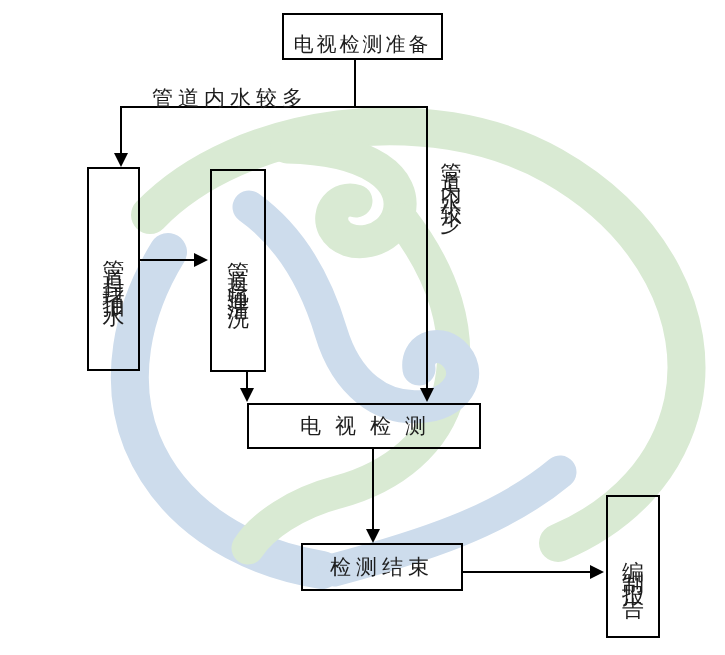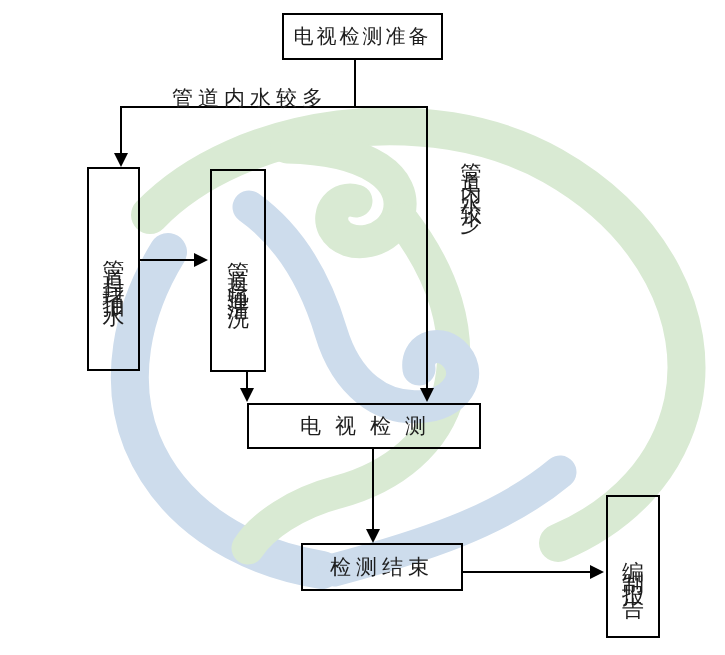--- a/index.html
+++ b/index.html
@@ -13,24 +13,24 @@
     position:absolute;border:2px solid #000;box-sizing:border-box;
     display:flex;align-items:center;justify-content:center;
     background:transparent;text-align:center;
   }
   .vtext{writing-mode:vertical-rl;text-orientation:upright;}
   .hline{position:absolute;height:2px;background:#000;}
   .vline{position:absolute;width:2px;background:#000;}
   .arrow{position:absolute;width:0;height:0;}
   .arrow.down{border-left:7px solid transparent;border-right:7px solid transparent;border-top:14px solid #000;}
   .arrow.right{border-top:7px solid transparent;border-bottom:7px solid transparent;border-left:14px solid #000;}
-  .edge-label{position:absolute;white-space:nowrap;margin-left:20px;}
+  .edge-label{position:absolute;white-space:nowrap;}
 
   
-  .n-prepare{left:282px;top:13px;width:161px;height:47px;font-size:20px;letter-spacing:3px;}
+  .n-prepare{left:282px;top:13px;width:161px;height:47px;font-size:20px;letter-spacing:3px;align-items:flex-end;}
   .n-block{left:87px;top:167px;width:53px;height:204px;font-size:22px;letter-spacing:9px;}
   .n-clean{left:210px;top:169px;width:56px;height:203px;font-size:22px;letter-spacing:9px;}
   .n-tv{left:247px;top:403px;width:234px;height:46px;font-size:21px;letter-spacing:14px;padding-left:12px;}
   .n-end{left:301px;top:543px;width:162px;height:48px;font-size:21px;letter-spacing:5px;}
   .n-report{left:606px;top:495px;width:54px;height:143px;font-size:22px;letter-spacing:12px;}
 
   
   .l-more{left:152px;top:84px;font-size:21px;letter-spacing:5px;}
   .l-less{left:437px;top:146px;font-size:21px;letter-spacing:10px;}
 

